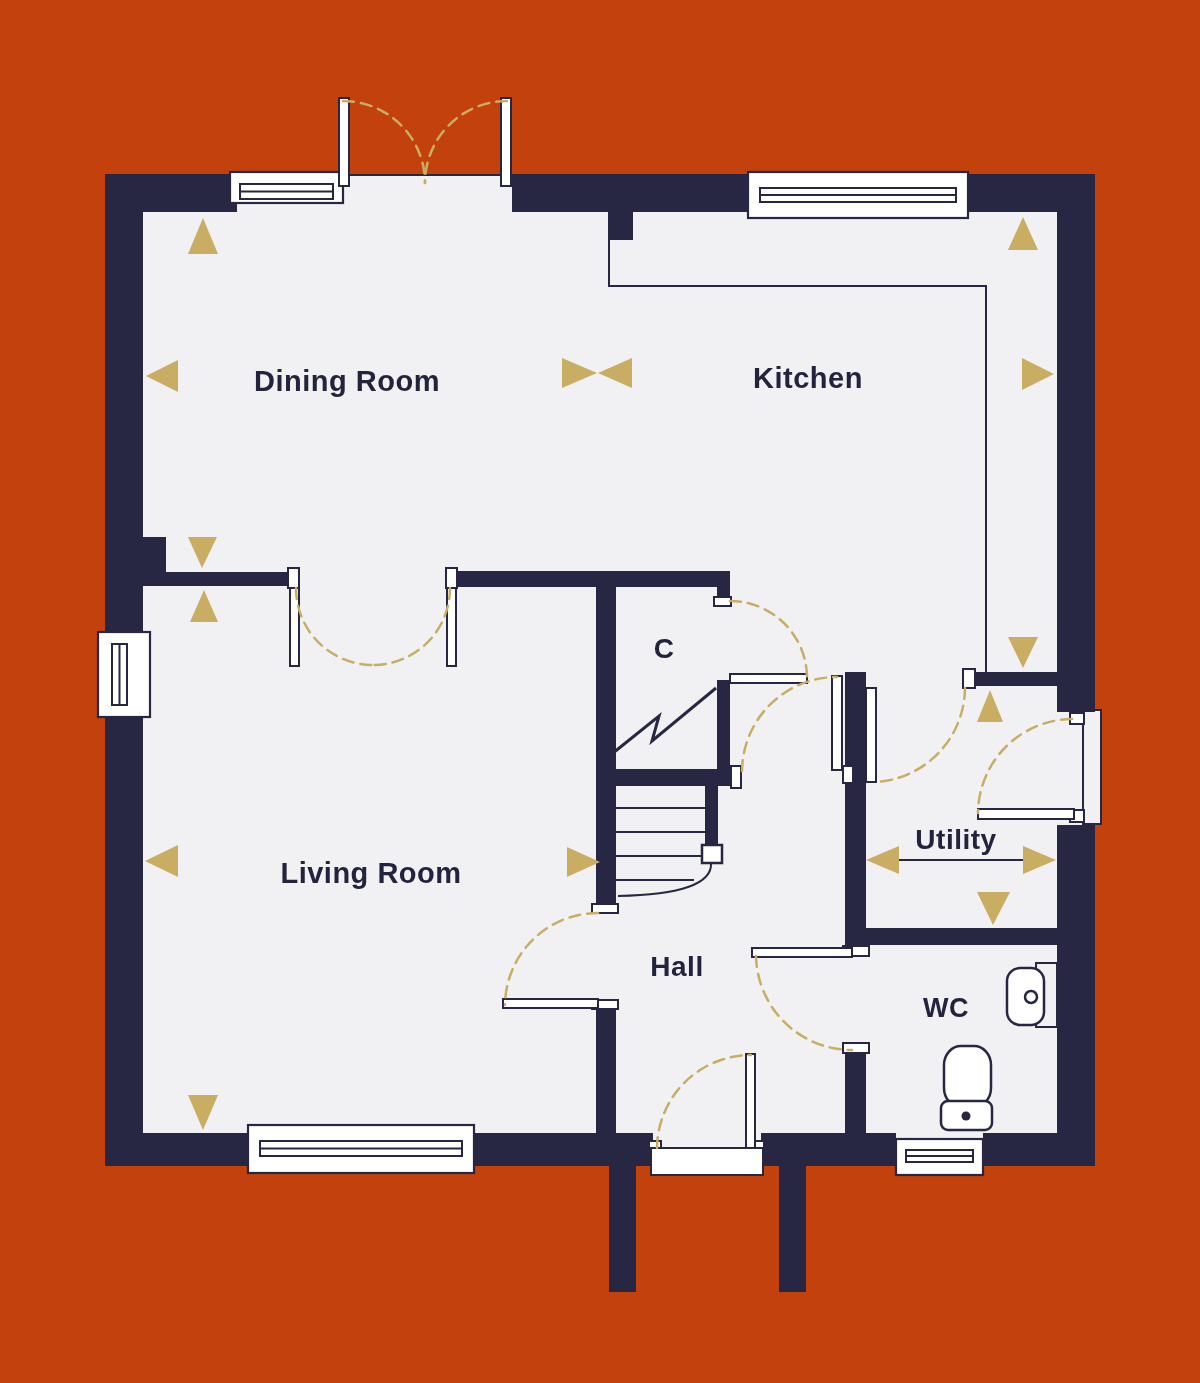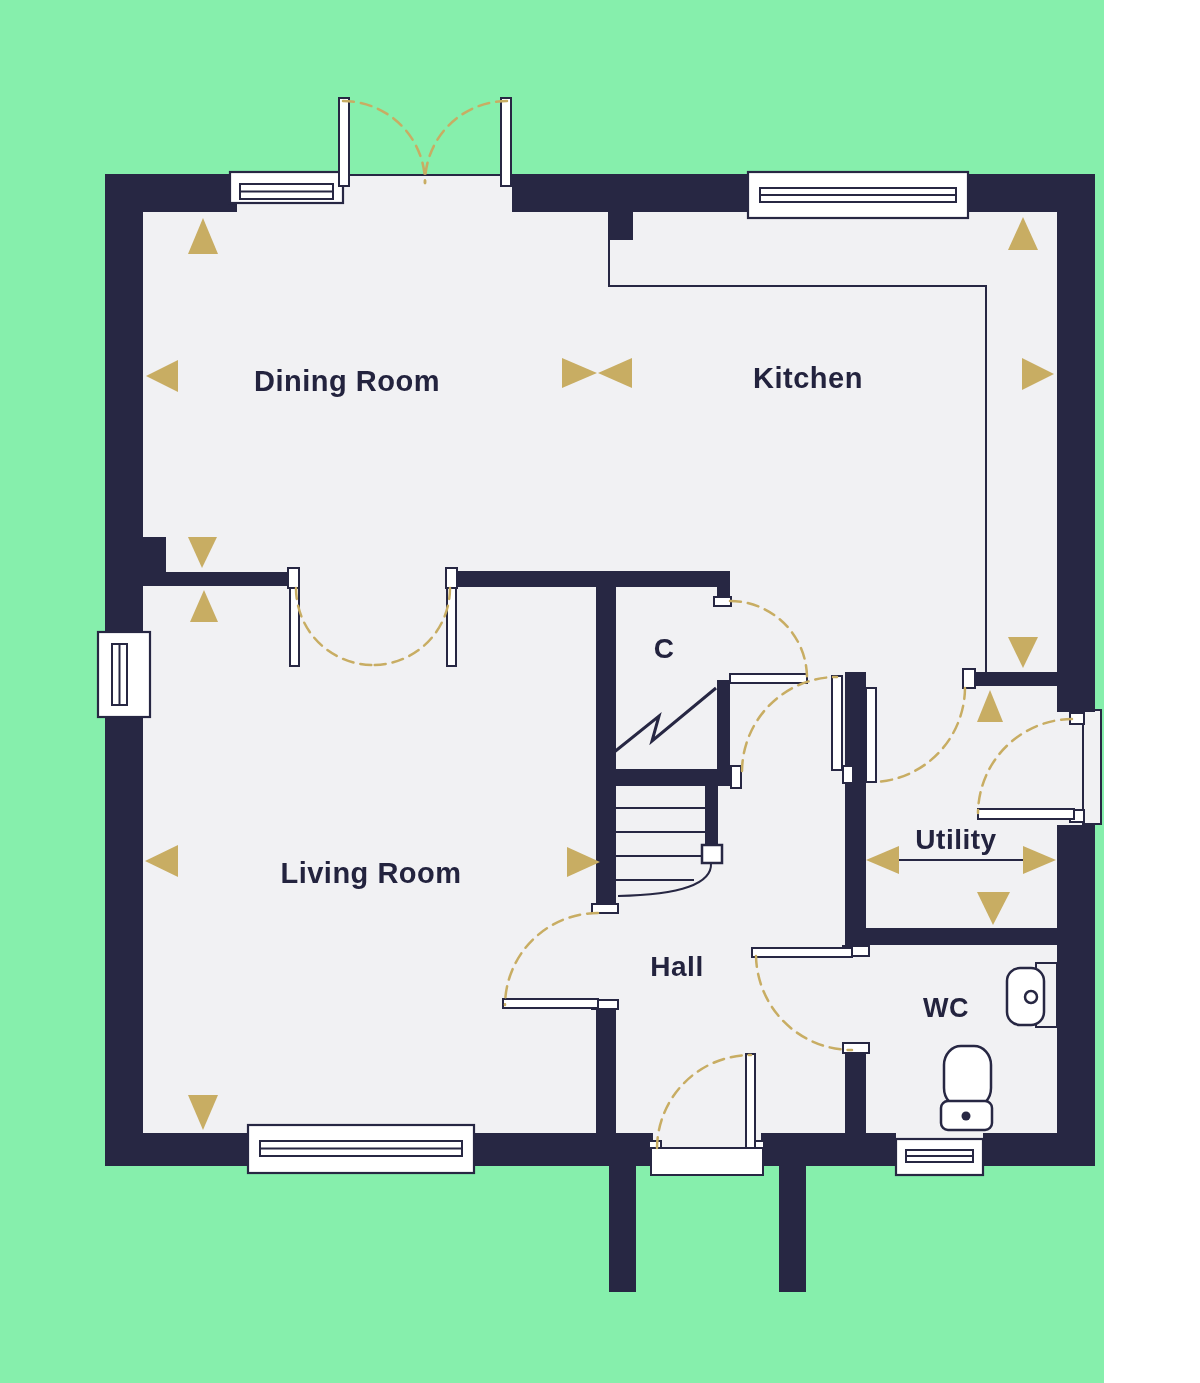--- a/index.html
+++ b/index.html
@@ -1,16 +1,16 @@
 <!DOCTYPE html>
 <html><head>
 <meta charset="utf-8">
 <style>
   html,body{margin:0;padding:0;background:#ffffff;}
-  .stage{position:relative;width:1104px;height:1383px;background:#86efac;overflow:hidden;
+  .stage{position:relative;width:1200px;height:1383px;background:#c2410c;overflow:hidden;
          font-family:"Liberation Sans", sans-serif;}
   svg{display:block;}
   .room-label{fill:#23233E;font-family:"Liberation Sans",sans-serif;font-weight:700;
               letter-spacing:0.5px;text-anchor:middle;}
   .lbl-29{font-size:29px;} .lbl-28{font-size:28px;} .lbl-27{font-size:27px;}
   .wall{fill:#272743;}
   .thin{stroke:#272743;stroke-width:2;fill:none;}
   .thin3{stroke:#272743;stroke-width:3;fill:none;}
   .wjamb{fill:#ffffff;stroke:#272743;stroke-width:2;}
   .leaf{fill:#ffffff;stroke:#272743;stroke-width:2;}

